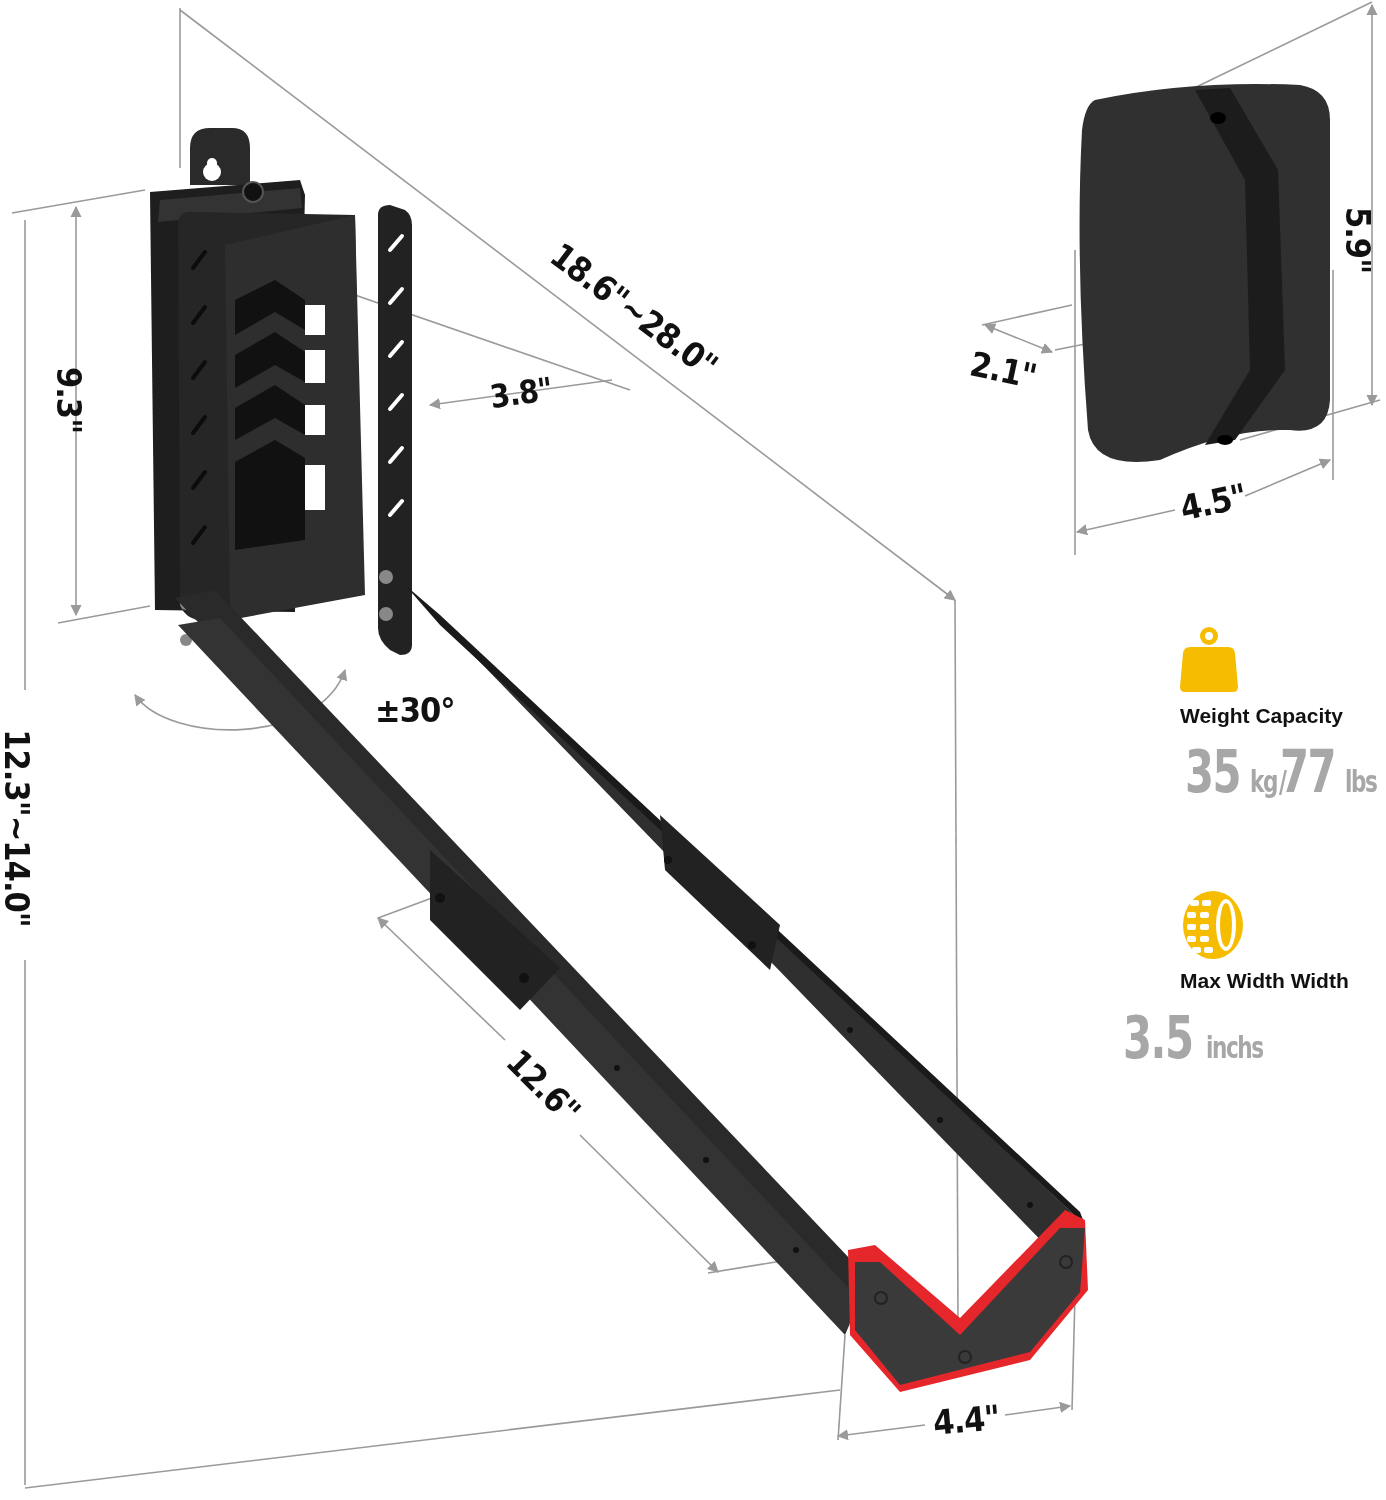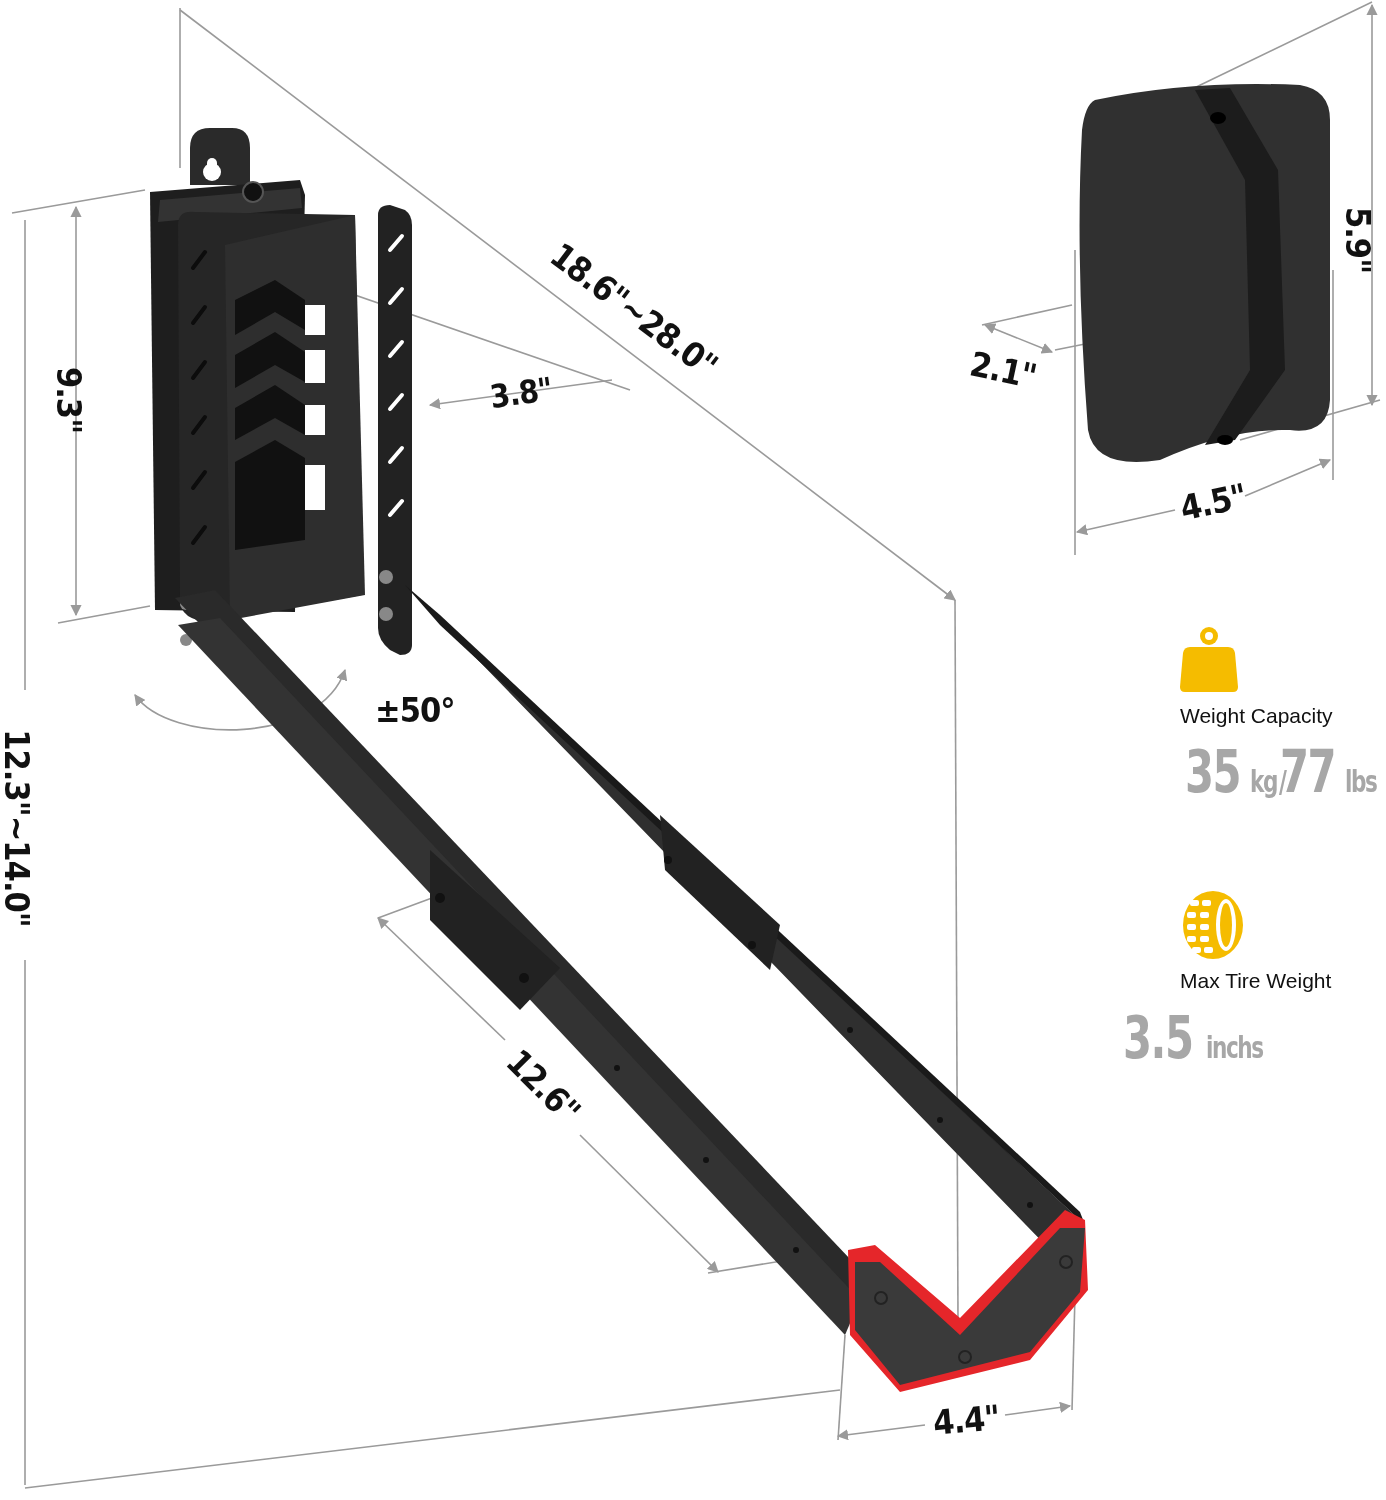--- a/index.html
+++ b/index.html
@@ -1,19 +1,19 @@
 <!DOCTYPE html>
 <html><head>
 <meta charset="utf-8">
 <style>
   html,body{margin:0;padding:0;background:#fff;}
   body{width:1386px;height:1500px;position:relative;overflow:hidden;font-family:"DejaVu Sans",sans-serif;}
   svg.art{position:absolute;left:0;top:0;}
   .dim{position:absolute;font-family:"DejaVu Sans Condensed","DejaVu Sans",sans-serif;font-weight:bold;color:#111;font-size:34px;letter-spacing:-1px;white-space:nowrap;transform-origin:center center;}
-  .spec-label{position:absolute;font-family:"Liberation Sans",sans-serif;font-weight:normal;font-size:21px;color:#111;white-space:nowrap;}
+  .spec-label{position:absolute;font-family:"Liberation Sans",sans-serif;font-weight:bold;font-size:21px;color:#111;white-space:nowrap;}
   .spec-value{position:absolute;font-family:"DejaVu Sans",sans-serif;font-weight:bold;color:#a7a7a7;white-space:nowrap;letter-spacing:-2px;}
   .spec-value .big{font-size:58px;display:inline-block;transform:scaleX(0.72);transform-origin:left bottom;}
   .spec-value .unit{font-size:30px;display:inline-block;transform:scaleX(0.72);transform-origin:left bottom;}
 </style>
 </head>
 <body>
 
 <svg class="art" width="1386" height="1500" viewBox="0 0 1386 1500">
   <defs>
     <marker id="arr" viewBox="0 0 10 10" refX="9" refY="5" markerWidth="7" markerHeight="7" orient="auto-start-reverse">
@@ -137,21 +137,21 @@
     <path d="M1195,90 L1230,88 L1278,170 L1285,370 L1235,440 L1205,445 L1250,370 L1245,180 z" fill="#1c1c1c"></path>
     <ellipse cx="1218" cy="118" rx="8" ry="6" fill="#000"></ellipse>
     <ellipse cx="1225" cy="440" rx="8" ry="5" fill="#000"></ellipse>
   </g>
 </svg>
 
 <div class="dim" style="left:535px;top:290px;transform:rotate(37deg);">18.6"~28.0"</div>
 <div class="dim" style="left:490px;top:374px;transform:rotate(-8deg);font-size:32px;">3.8"</div>
 <div class="dim" style="left:36px;top:380px;transform:rotate(90deg);">9.3"</div>
 <div class="dim" style="left:-82px;top:808px;transform:rotate(90deg);">12.3"~14.0"</div>
-<div class="dim" style="left:375px;top:690px;font-size:34px;">±50°</div>
+<div class="dim" style="left:375px;top:690px;font-size:34px;">±30°</div>
 <div class="dim" style="left:500px;top:1066px;transform:rotate(45deg);">12.6"</div>
 <div class="dim" style="left:933px;top:1400px;transform:rotate(-5deg);">4.4"</div>
 <div class="dim" style="left:1325px;top:220px;transform:rotate(90deg);">5.9"</div>
 <div class="dim" style="left:970px;top:350px;transform:rotate(12deg);">2.1"</div>
 <div class="dim" style="left:1180px;top:482px;transform:rotate(-12deg);">4.5"</div>
 
 <div>
   <svg style="position:absolute;left:1180px;top:625px;" width="58" height="68" viewBox="0 0 58 68">
     <circle cx="29" cy="11" r="9" fill="#f5bc00"></circle>
       <circle cx="29" cy="11" r="4" fill="#fff"></circle>
@@ -174,17 +174,17 @@
       <rect x="5" y="22" width="9" height="6" rx="2"></rect>
         <rect x="18" y="22" width="9" height="6" rx="2"></rect>
       <rect x="5" y="34" width="9" height="6" rx="2"></rect>
         <rect x="18" y="34" width="9" height="6" rx="2"></rect>
       <rect x="5" y="46" width="9" height="6" rx="2"></rect>
         <rect x="18" y="46" width="9" height="6" rx="2"></rect>
       <rect x="10" y="57" width="9" height="6" rx="2"></rect>
         <rect x="22" y="57" width="9" height="6" rx="2"></rect>
     </g>
   </svg>
-  <div class="spec-label" style="left:1180px;top:969px;">Max Tire Weight</div>
+  <div class="spec-label" style="left:1180px;top:969px;">Max Width Width</div>
   <div class="spec-value" style="left:1123px;top:1004px;width:200px;">
     <span class="big">3.5</span><span class="unit" style="margin-left:-14px;">inchs</span>
   </div>
 </div>
 
 </body></html>

